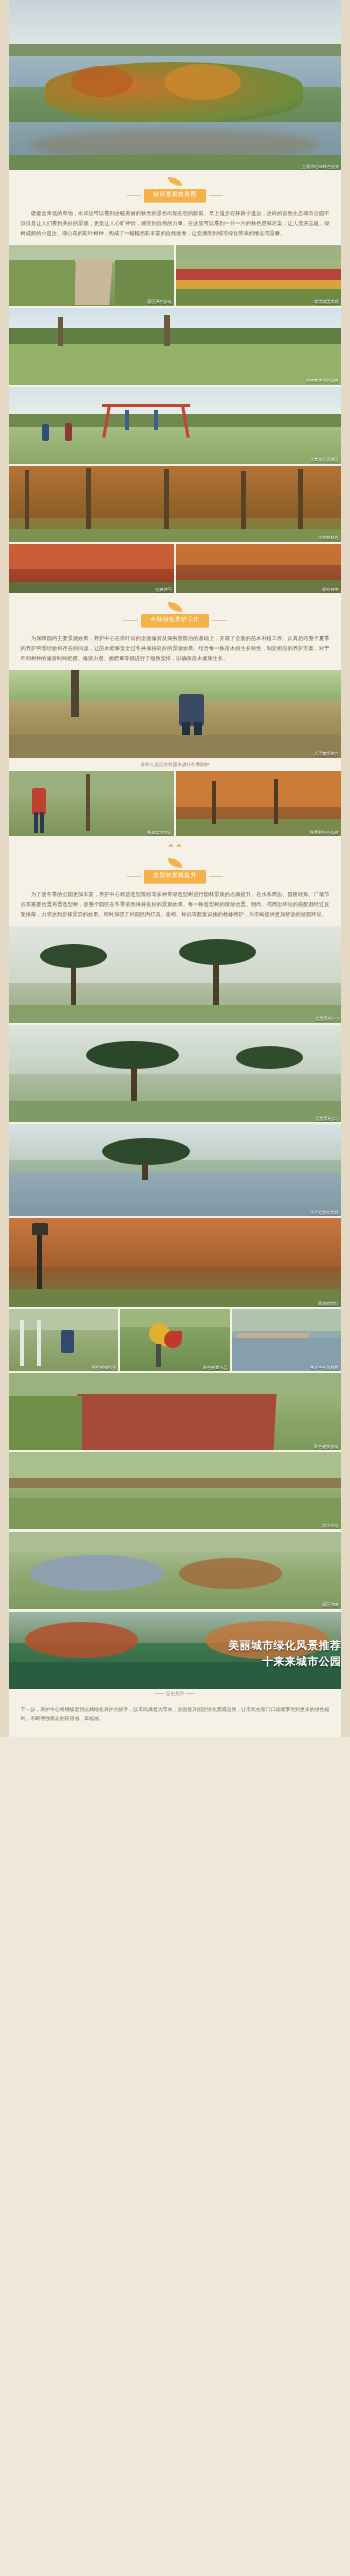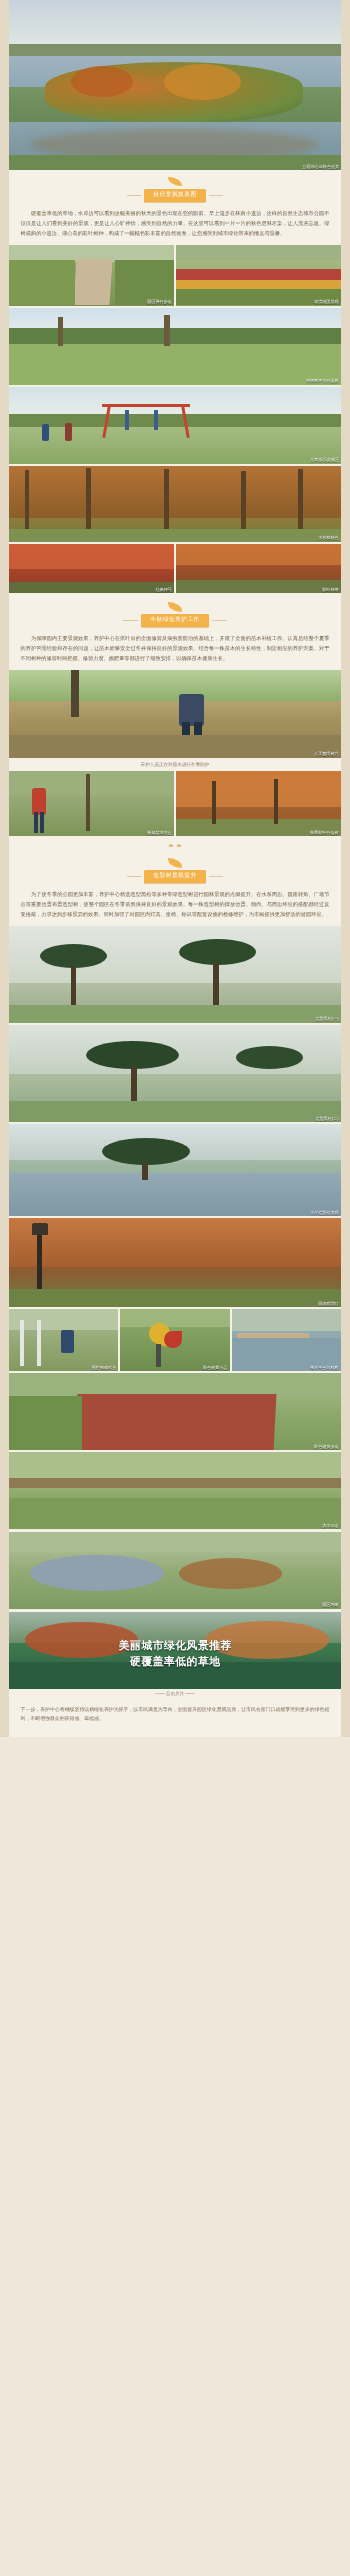--- a/index.html
+++ b/index.html
@@ -82,21 +82,21 @@
     font-size:4.9px;
     line-height:8.8px;
     color:#7b6a54;
     text-align:justify;
   }
   .banner {
     position:relative; width:332px; height:77px; overflow:hidden;
     margin: 3.1px 0 0 0;
   }
   .banner .b-title {
-    position:absolute; left:0; width:100%; text-align:center;
+    position:absolute; left:0; width:100%; text-align:right;
     color:#fff; font-weight:bold; text-shadow:0 0.5px 1.5px rgba(0,0,0,.6);
   }
   .banner .b1 { top:27px; font-size:10.8px; letter-spacing:0.5px; }
   .banner .b2 { top:43px; font-size:10.8px; letter-spacing:0.5px; }
   .b-sub { text-align:center; font-size:4.6px; color:#8a7a63; padding:2.1px 0 0; }
   .imgtxt {
     position:absolute; color:#fff; font-size:4.1px; right:2.1px; bottom:1.5px;
     text-shadow:0 0.5px 1px rgba(0,0,0,.8);
   }
 </style>
@@ -320,21 +320,21 @@
         <div class="imgtxt">园区鸟瞰</div>
       </div>
     </div>
 
     <div class="banner" style="background:linear-gradient(#2f6e4b 0%,#3f7a4f 40%,#2b5d42 100%);">
       <div style="position:absolute;left:0;top:0;width:100%;height:31px;background:linear-gradient(#9fb6a8,#6f8f6a);"></div>
       <div style="position:absolute;left:15.5px;top:10.3px;width:113px;height:36px;border-radius:50%;background:#b4502c;opacity:.85;"></div>
       <div style="position:absolute;right:12.4px;top:9.3px;width:124px;height:38px;border-radius:50%;background:#c4743a;opacity:.8;"></div>
       <div style="position:absolute;left:0;bottom:0;width:100%;height:27px;background:#2a5d3f;"></div>
       <div class="b-title b1">美丽城市绿化风景推荐</div>
-      <div class="b-title b2">硬覆盖率低的草地</div>
+      <div class="b-title b2">十来来城市公园</div>
     </div>
     <div class="b-sub">—— 点击关注 ——</div>
 
   </div>
 
   <div class="footer">下一步，养护中心将继续坚持以精细化养护为抓手，以市民满意为导向，全面提升园区绿化景观品质，让市民在家门口就能享受到更多的绿色福利，不断增强群众的获得感、幸福感。</div>
 
 </div>
 
 

